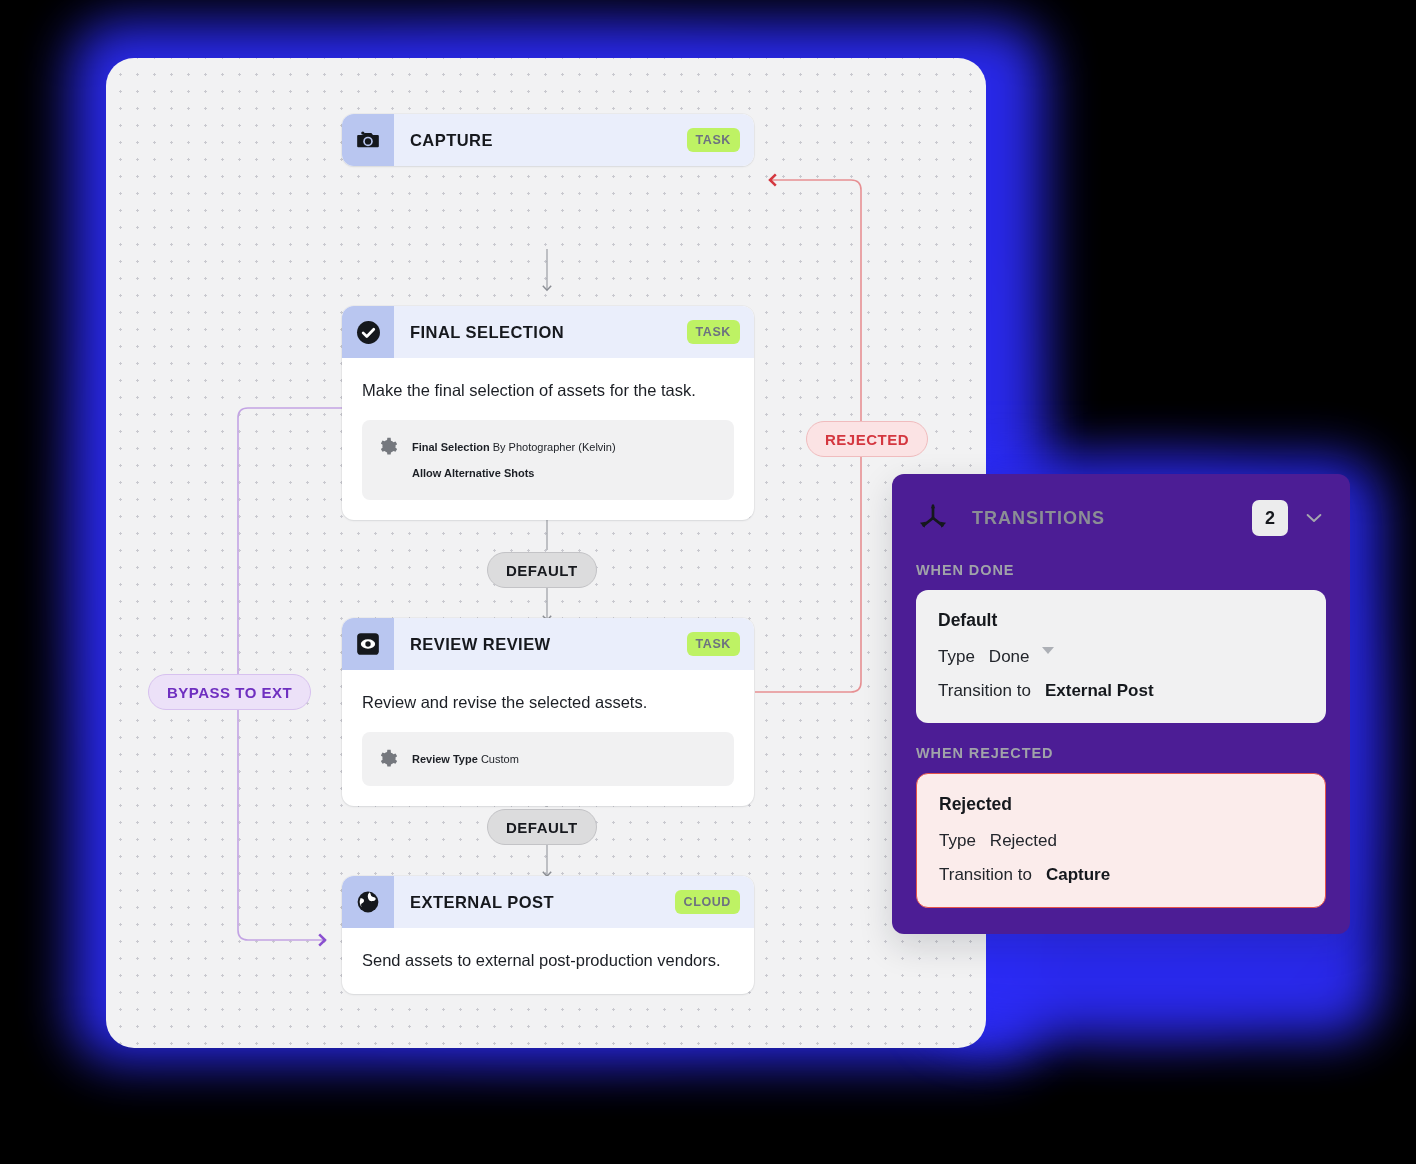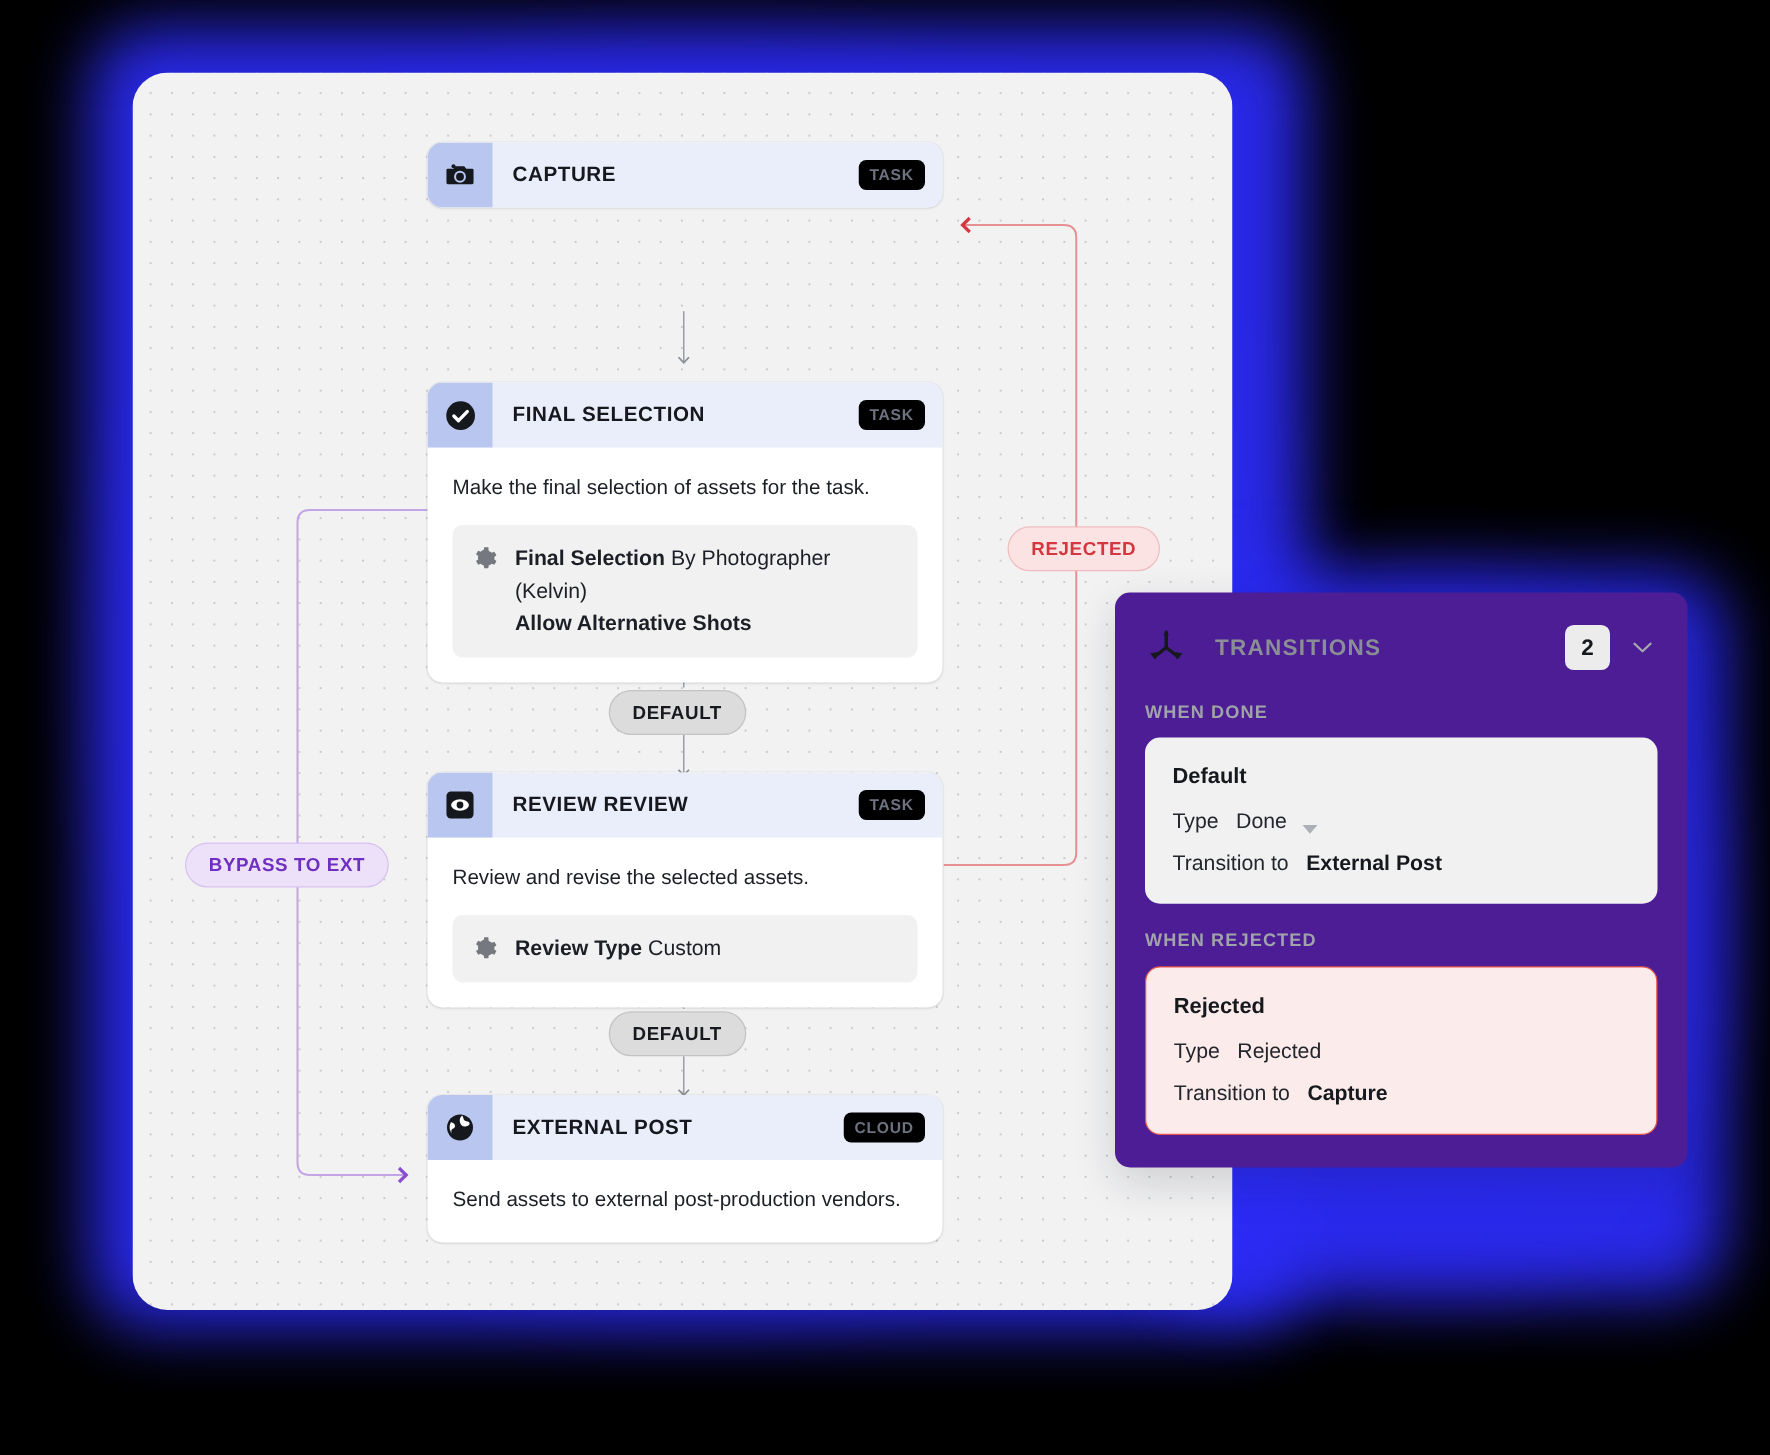--- a/index.html
+++ b/index.html
@@ -85,21 +85,21 @@
     flex: 1 1 auto;
     padding-left: 16px;
     font-size: 16.5px;
     font-weight: bold;
     letter-spacing: .45px;
     color: #16181d;
   }
   .node-badge {
     margin-right: 14px;
     padding: 5px 9px;
-    background: #000000;
+    background: #bef264;
     border-radius: 6px;
     font-size: 12.5px;
     font-weight: bold;
     letter-spacing: .6px;
     color: #6d7280;
   }
   .node-body { padding: 18px 20px 20px 20px; }
   .node-desc {
     font-size: 16.5px;
     line-height: 28px;
@@ -107,21 +107,21 @@
   }
   .prop-row {
     margin-top: 16px;
     background: #f1f1f2;
     border-radius: 8px;
     padding: 14px 16px;
     display: flex;
     align-items: flex-start;
     gap: 14px;
   }
-  .prop-text { font-size: 17px; line-height: 26px; color: #1c1f25; }
+  .prop-text { font-size: 11px; line-height: 26px; color: #1c1f25; }
   .prop-text b { font-weight: bold; }
 
   
   .edge-pill {
     position: absolute;
     display: flex;
     align-items: center;
     justify-content: center;
     height: 36px;
     padding: 0 18px;
@@ -179,21 +179,21 @@
   .trans-card.done { background: #f1f1f2; }
   .trans-card.rejected { background: #fbeceb; border: 1.5px solid #e5534b; }
   .trans-name {
     font-size: 17.5px;
     font-weight: bold;
     color: #15181d;
     margin-bottom: 16px;
   }
   .trans-row {
     display: flex;
-    align-items: flex-end;
+    align-items: flex-start;
     font-size: 17px;
     color: #23262c;
     margin-top: 14px;
   }
   .trans-row .lbl { margin-right: 14px; }
   .trans-row .val { color: #23262c; }
   .trans-row .val.strong { font-weight: bold; color: #15181d; }
   .caret {
     width: 0; height: 0;
     border-left: 6px solid transparent;

